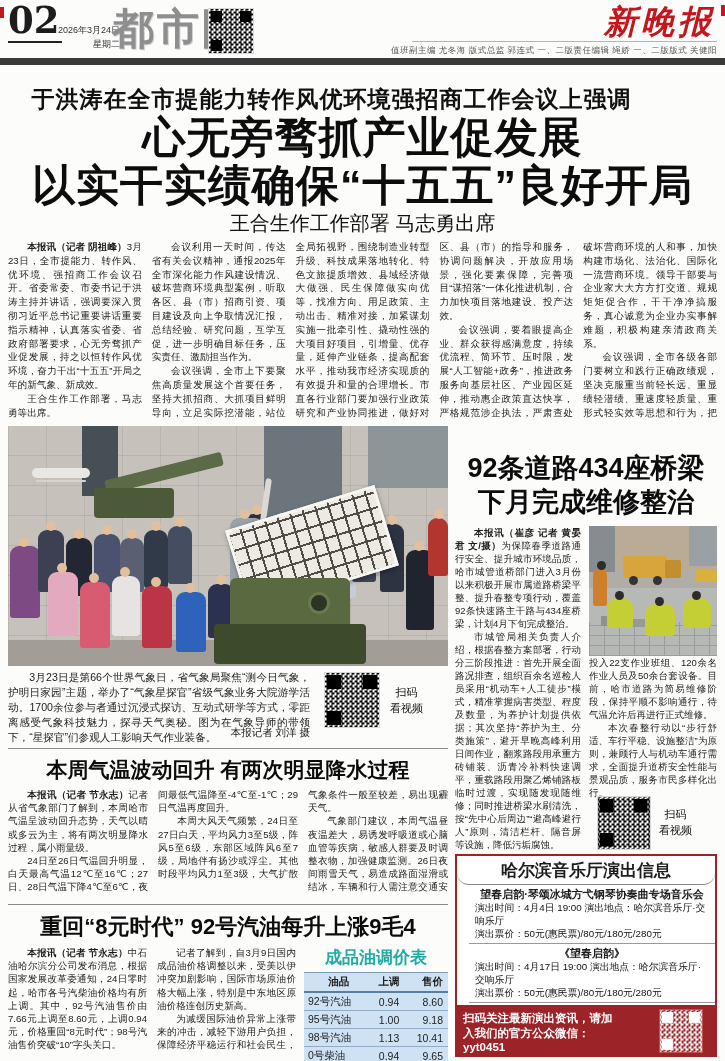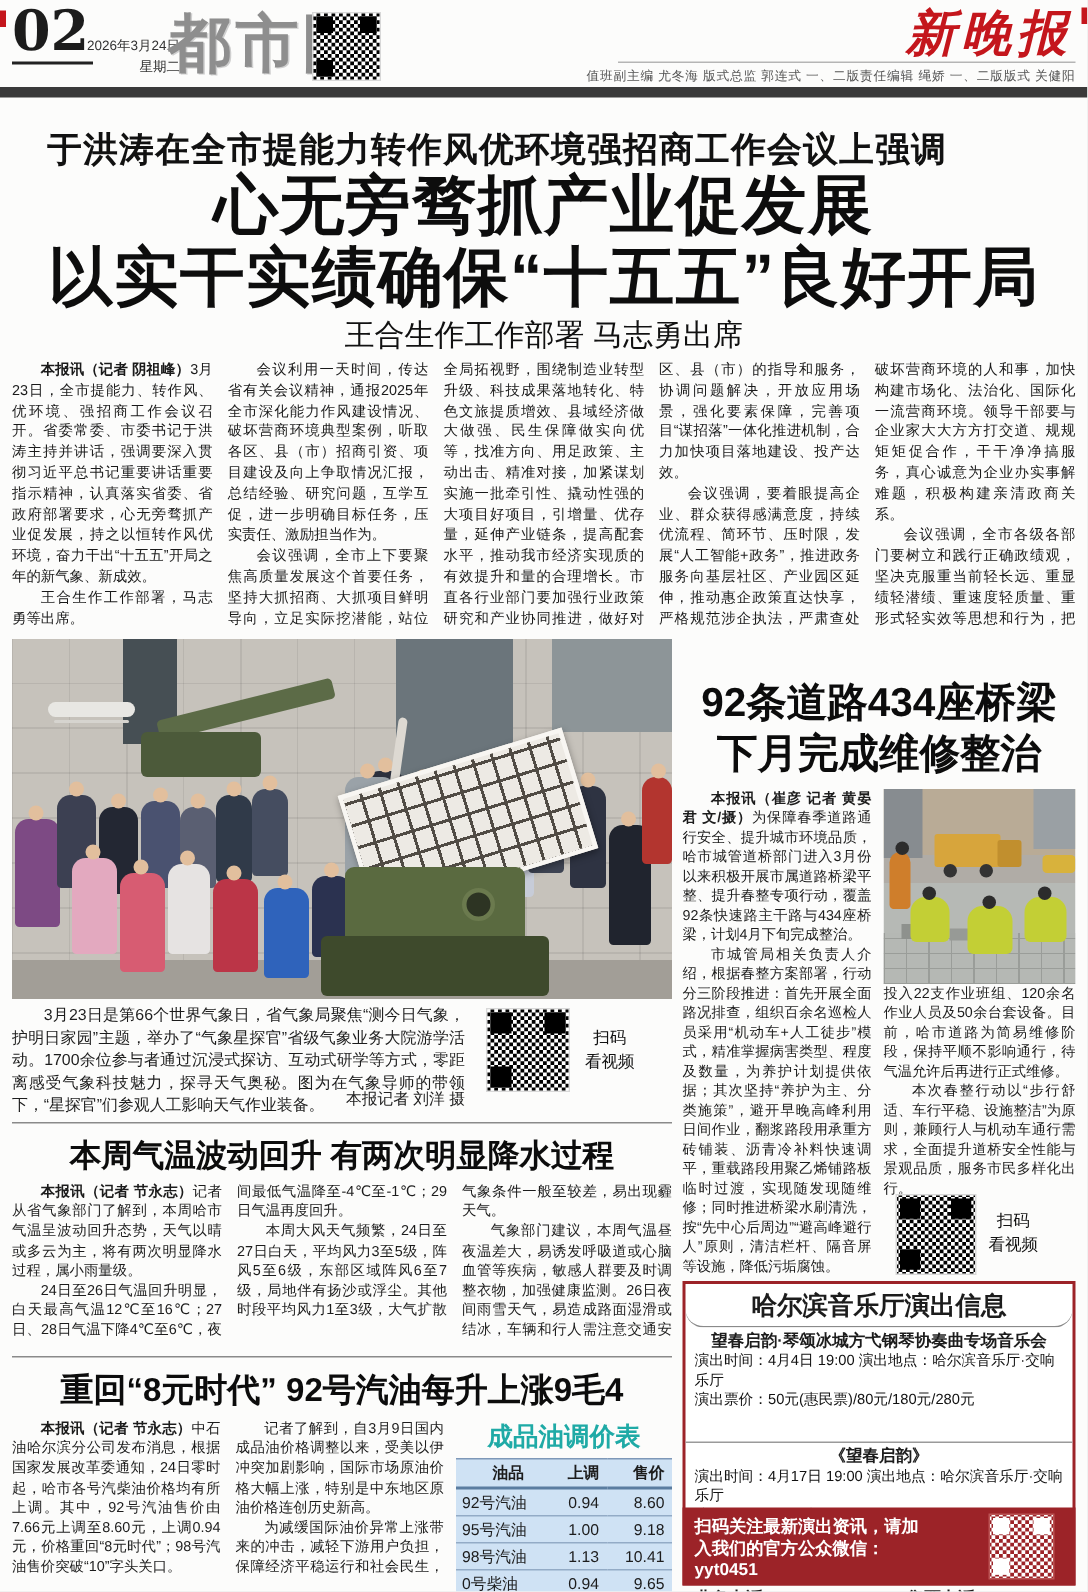--- a/index.html
+++ b/index.html
@@ -96,21 +96,21 @@
       background-image:repeating-linear-gradient(90deg,#9a9d99 0 1px,transparent 1px 15px),
                        repeating-linear-gradient(0deg,#9a9d99 0 1px,transparent 1px 10px);}
   .wkr{position:absolute;background:#c3cf35;border-radius:10px 10px 4px 4px;}
   .wkr::before{content:"";position:absolute;top:-7px;left:32%;width:9px;height:9px;border-radius:50%;background:#2c2c2c;}
   .qr-row{position:absolute;left:0;top:268px;width:128px;height:58px;}
   .qr-roads{position:absolute;left:8px;top:2px;width:54px;height:54px;}
   .roads-label{position:absolute;left:70px;top:12px;}
   
   .concert{position:absolute;left:455px;top:854px;width:262px;height:203px;border:2px solid #9c2328;background:#fff;}
   .c-title{font-size:17px;font-weight:bold;text-align:center;padding:3px 0 2px;border-bottom:1px solid #8a8a8a;border-radius:12px;}
-  .c-ev{padding:2px 6px 21px;border-bottom:1px solid #9a9a9a;}
+  .c-ev{padding:2px 6px 3px;border-bottom:1px solid #9a9a9a;margin-left:12px;}
   .c-name{font-size:11px;font-weight:bold;text-align:center;line-height:14px;}
   .c-line{font-size:9.8px;line-height:13px;color:#111;}
   .c-venue{padding:3px 6px;border-bottom:0;font-size:11.5px;font-weight:bold;line-height:16px;}
   .c-footer{position:absolute;left:-2px;bottom:-2px;width:262px;height:52px;background:#9c2328;
             color:#fff;}
   .c-foot-text{position:absolute;left:8px;top:6px;width:160px;font-size:11.5px;font-weight:bold;line-height:14.5px;}
   .qr-white{position:absolute;right:14px;top:4px;width:44px;height:44px;background:#9c2328;border:1px solid #b55;}
   .qr-white i{display:block;width:100%;height:100%;
      background:
        linear-gradient(#fff 0 0) 2px 2px/26% 26% no-repeat,

